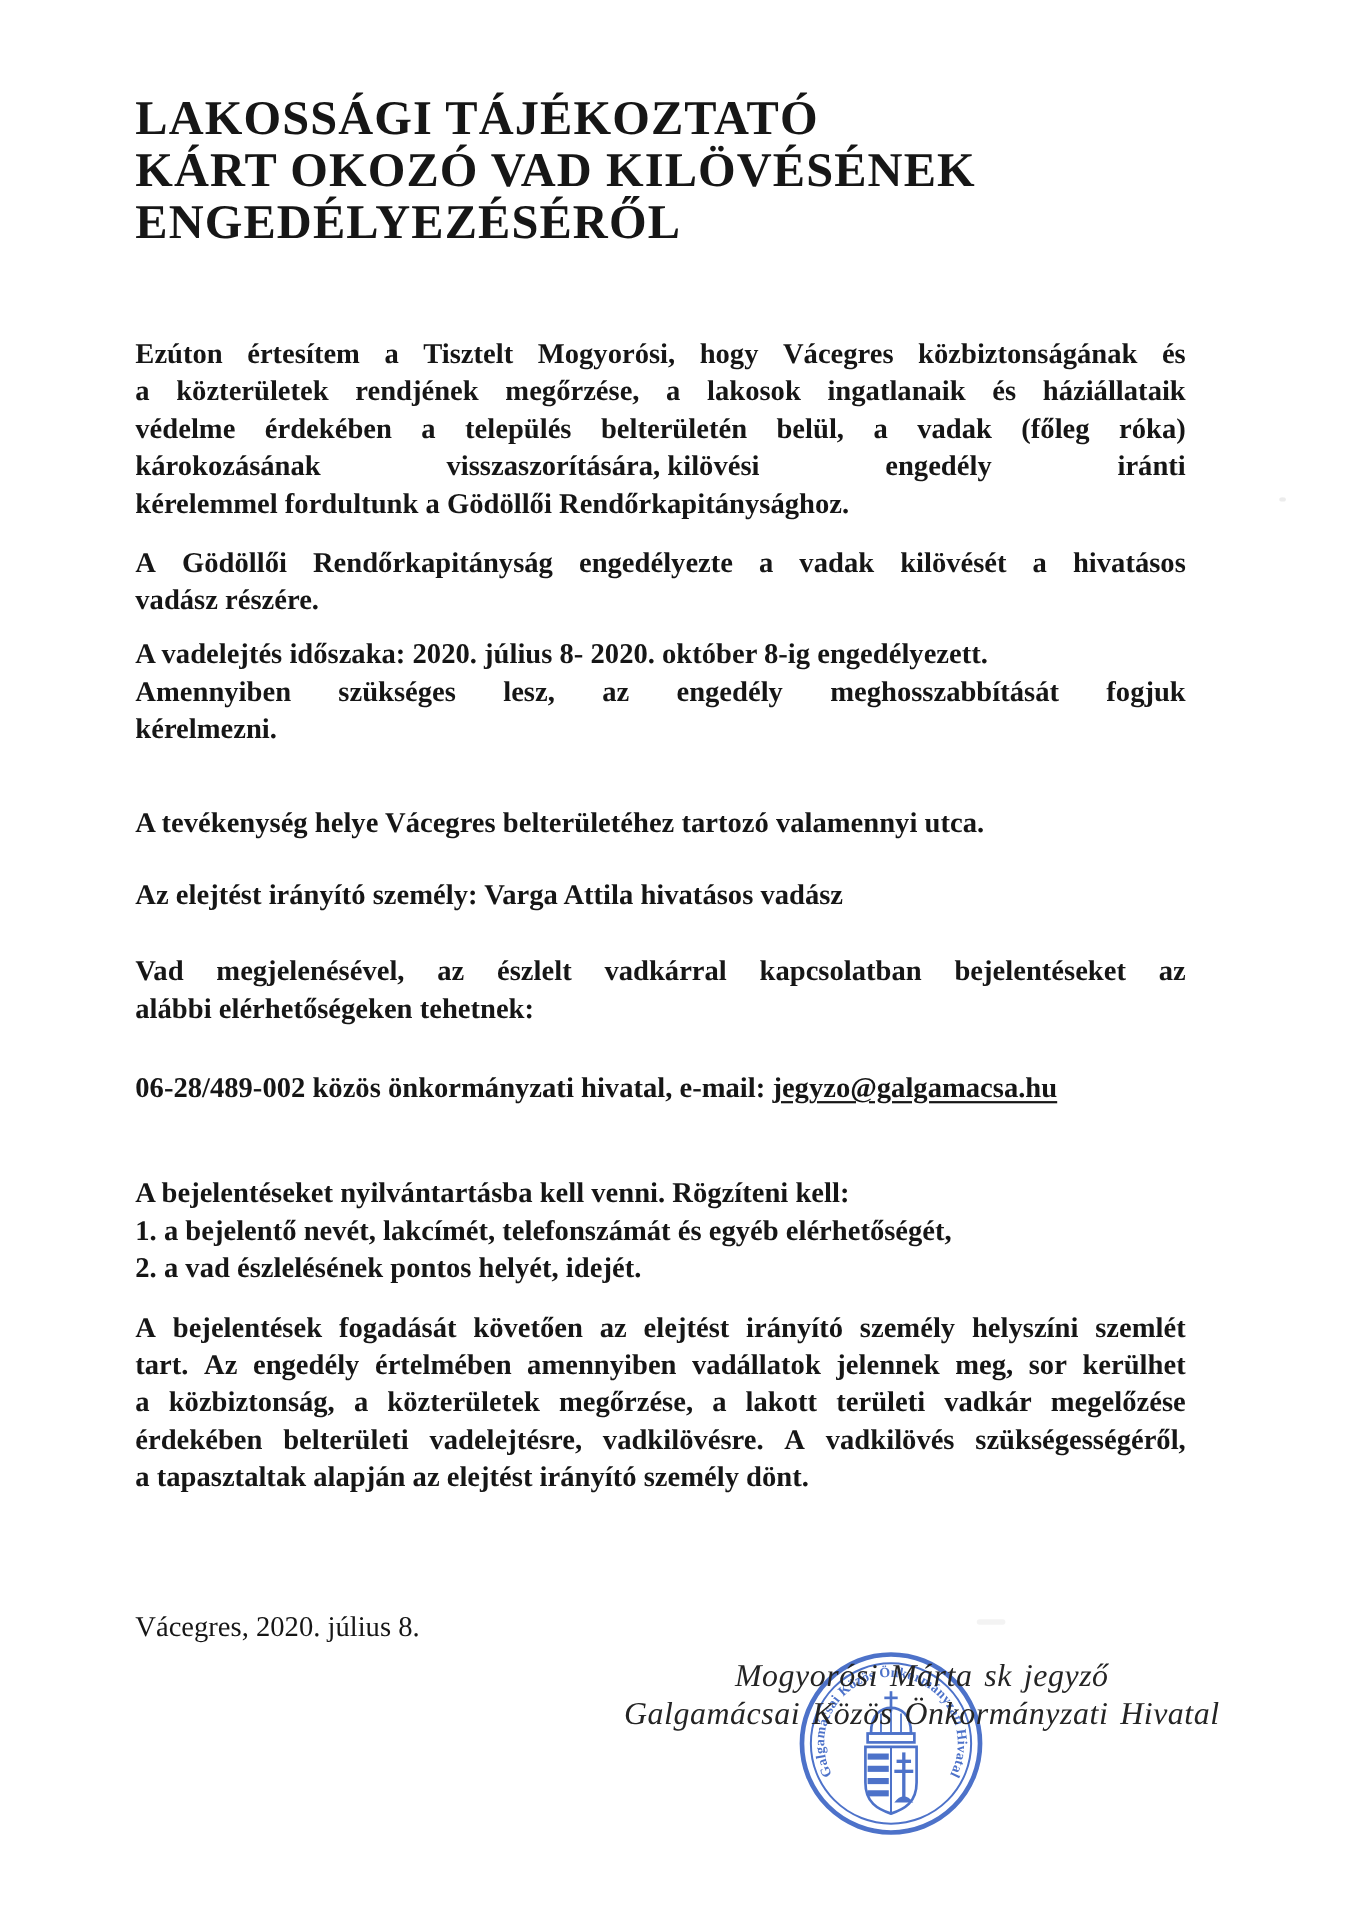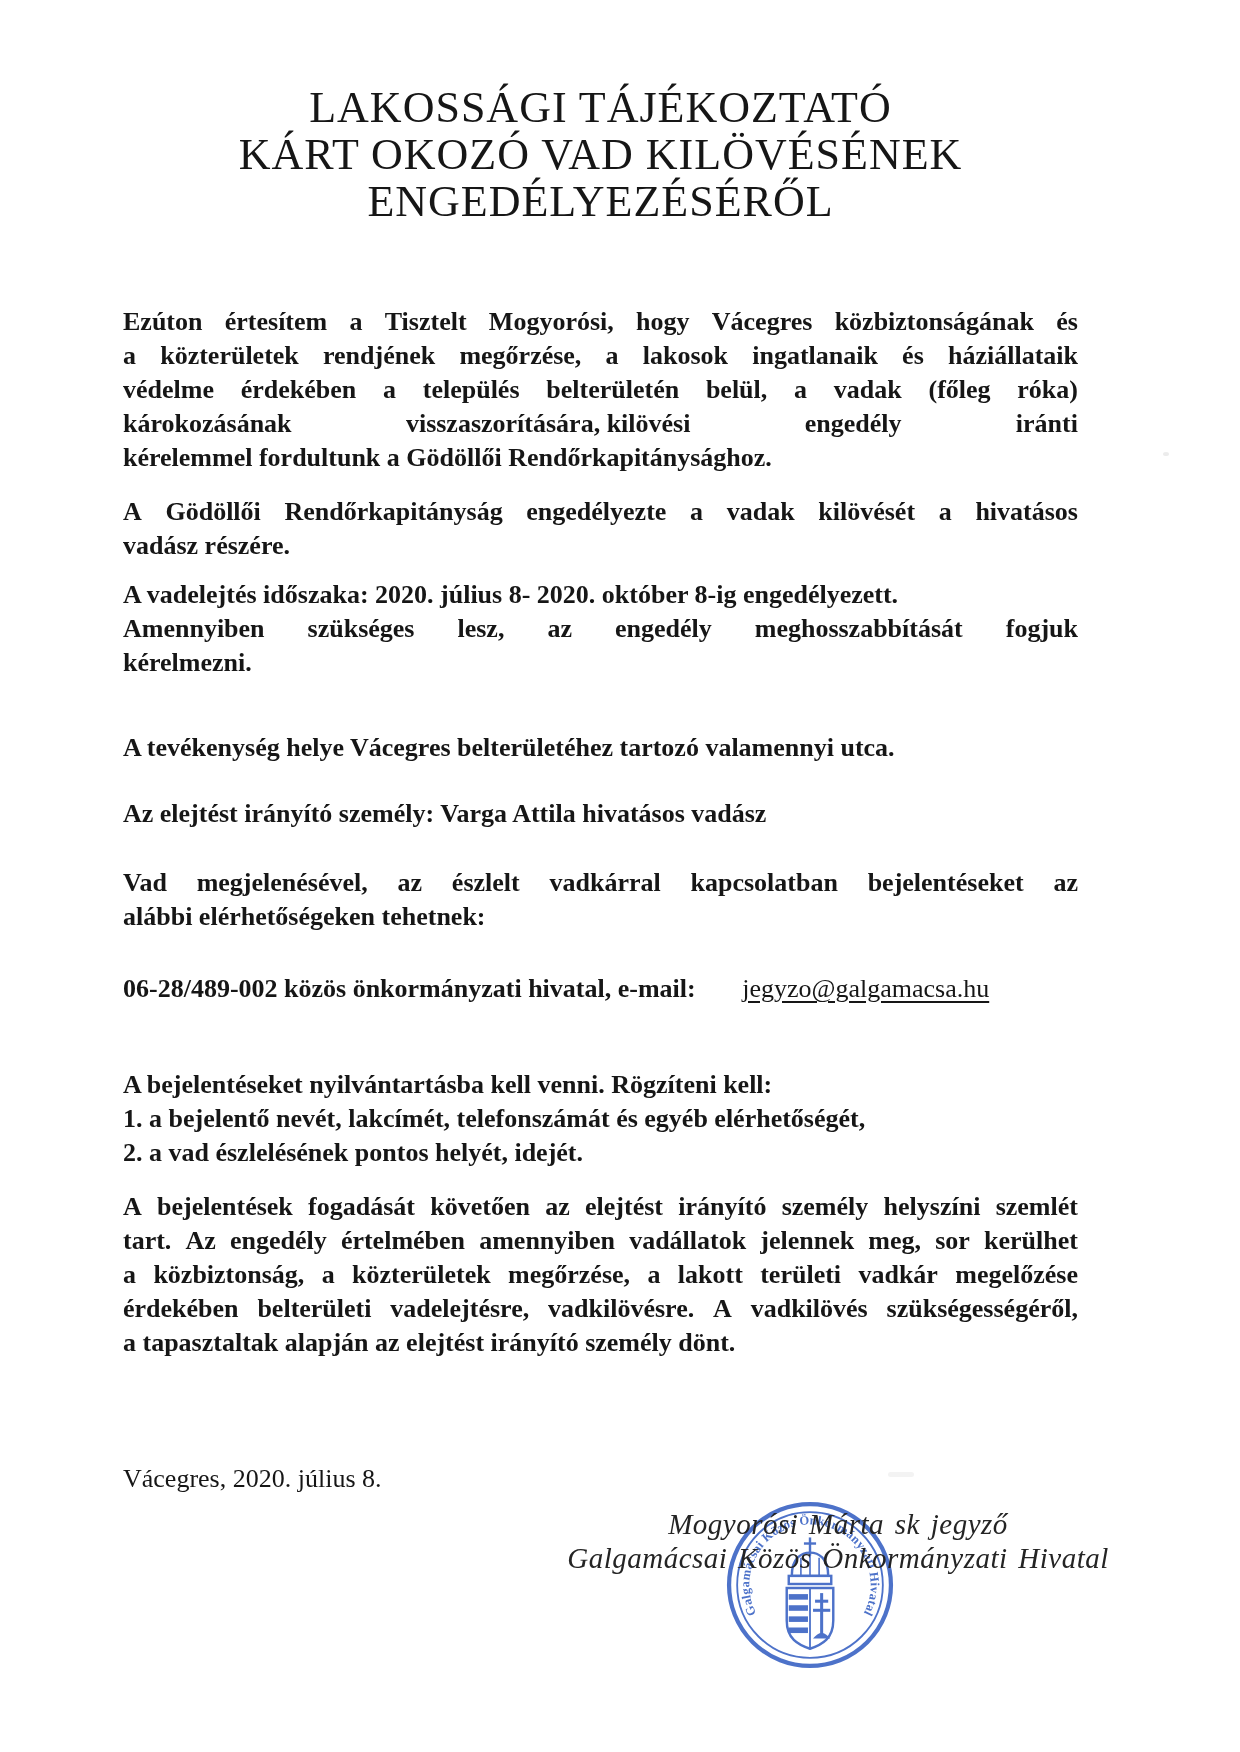--- a/index.html
+++ b/index.html
@@ -1,28 +1,28 @@
 <!DOCTYPE html>
 <html><head>
 <meta charset="utf-8">
 <style>
   html,body{margin:0;padding:0;background:#ffffff;}
   .page{
     position:relative;width:1240px;height:1752px;background:#ffffff;
     font-family:"Liberation Serif","DejaVu Serif",serif;color:#161616;overflow:hidden;
   }
   .title{
-    position:absolute;left:123px;top:84px;width:955px;text-align:center;
-    font-weight:400;font-size:44px;line-height:47px;letter-spacing:1px;
+    position:absolute;left:123px;top:84px;width:955px;
+    font-weight:700;font-size:44px;line-height:47px;letter-spacing:1px;
   }
   .para{position:absolute;left:123px;width:955px;font-size:26px;line-height:34px;font-weight:bold;}
   .b{font-weight:700;}
   .jline{display:flex;justify-content:space-between;white-space:nowrap;overflow:hidden;height:34px;}
   .lline{white-space:nowrap;height:34px;}
-  .email{font-weight:400;text-decoration:underline;text-underline-offset:4px;margin-left:40px;}
+  .email{font-weight:700;text-decoration:underline;text-underline-offset:4px;}
   .date-line{position:absolute;left:123px;top:1462px;font-size:26px;line-height:34px;white-space:nowrap;}
   .sig{
     position:absolute;left:520px;top:1507px;width:636px;text-align:center;
     font-style:italic;font-size:29px;line-height:34px;color:#242424;letter-spacing:.5px;word-spacing:3px;
   }
   .stamp{position:absolute;left:724px;top:1499px;width:172px;height:172px;opacity:.9;}
   .speck{position:absolute;border-radius:50%;background:rgba(70,70,70,.10);}
   .smudge{position:absolute;background:rgba(90,90,90,.07);border-radius:4px;}
 </style>
 </head>

